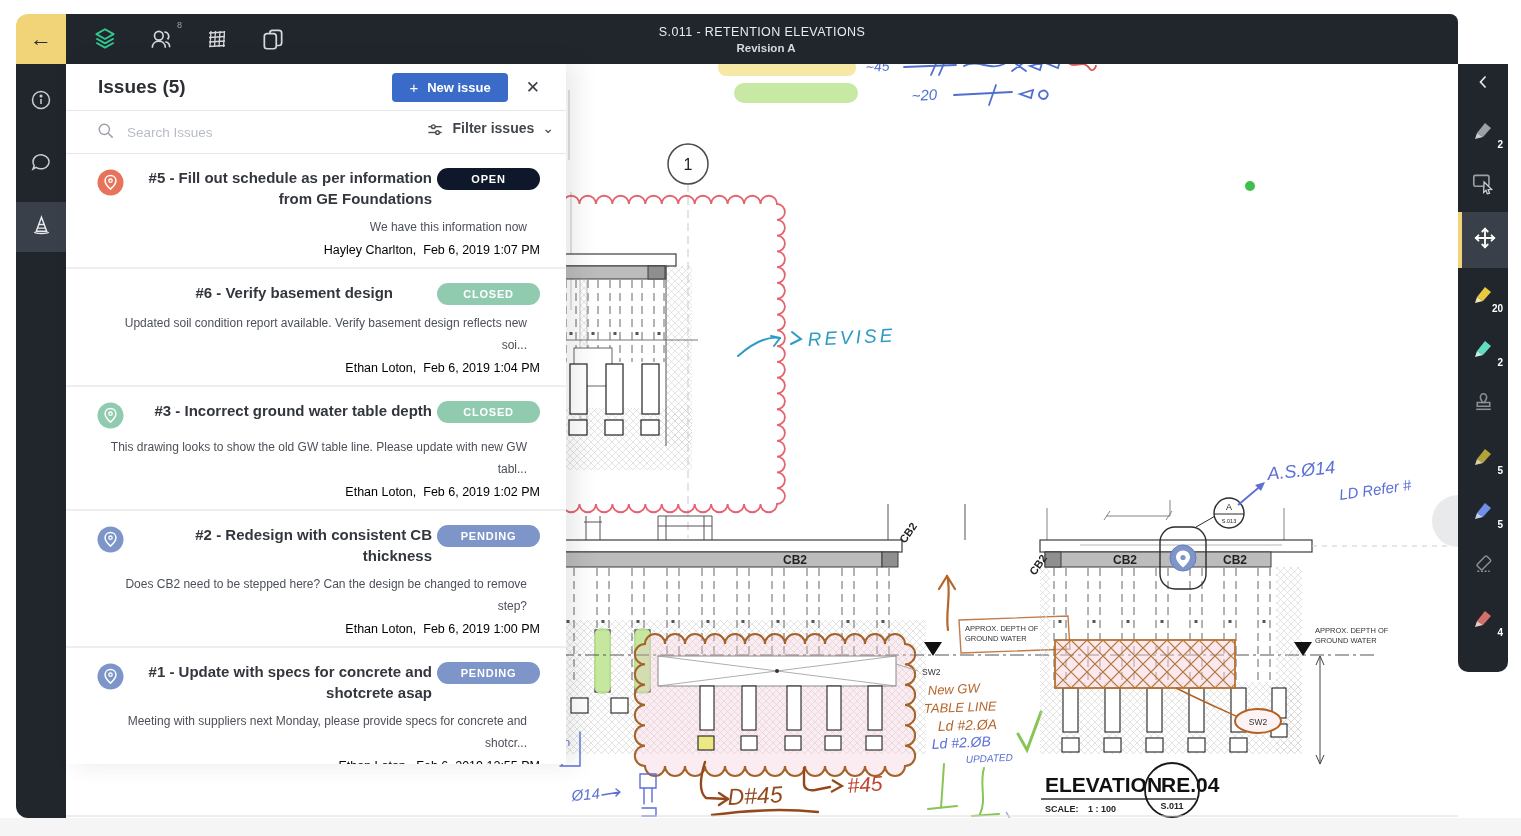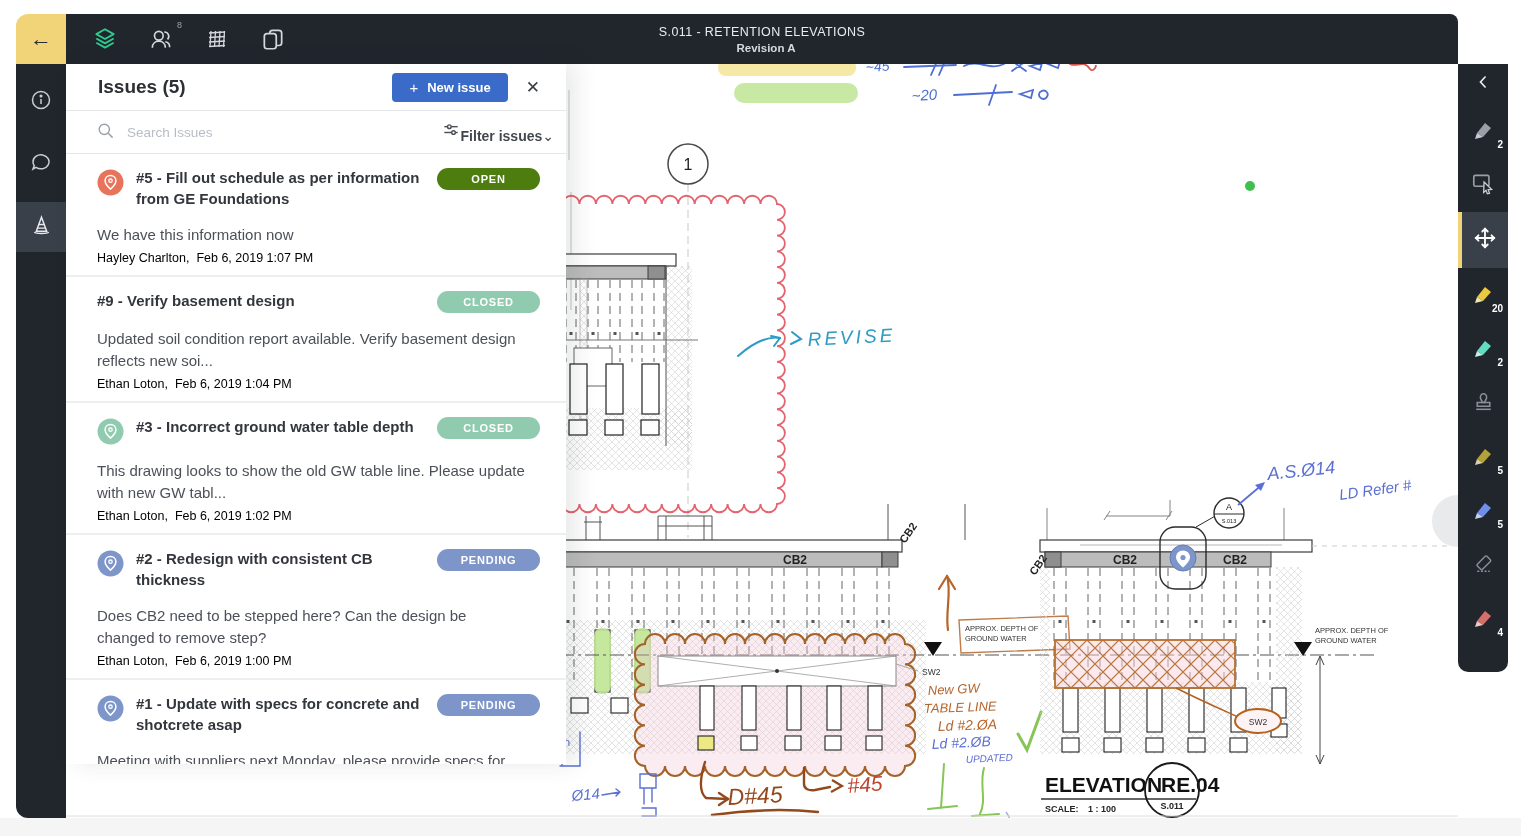--- a/index.html
+++ b/index.html
@@ -34,32 +34,32 @@
   .p-title{font-size:19px;font-weight:bold;color:#2c2f34;flex:1;}
   .new-issue{display:flex;align-items:center;gap:9px;background:#3a6bc9;color:#fff;border:none;
              height:29px;padding:0 17px;border-radius:4px;font-size:13px;font-weight:bold;cursor:pointer;}
   .new-issue .plus{font-size:15px;font-weight:normal;}
   .p-close{margin-left:18px;font-size:17px;color:#3c4046;cursor:pointer;line-height:1;}
   .p-search{display:flex;align-items:center;height:42px;border-top:1px solid #e4e7ea;
             border-bottom:1px solid #e4e7ea;padding:0 12px 0 30px;gap:10px;flex-shrink:0;}
   .p-search input{border:none;outline:none;flex:1;font-size:13.5px;color:#444;
                   font-family:"Liberation Sans",sans-serif;}
   .p-search input::placeholder{color:#b8bdc5;}
-  .filter-w{display:flex;align-items:flex-end;cursor:pointer;}
+  .filter-w{display:flex;align-items:flex-start;gap:8px;cursor:pointer;}
   .filter-lb{font-size:14px;font-weight:bold;color:#42474e;}
   .chev{font-size:14px;color:#42474e;}
-  .issues-list{overflow:hidden;flex:1;}
+  .issues-list{overflow:hidden;flex:1;text-align:right;}
   .issue{border-bottom:2px solid #eceef1;padding:13px 26px 10px 31px;cursor:pointer;}
   .i-head{display:flex;align-items:flex-start;}
   .i-pin{width:27px;height:27px;flex-shrink:0;margin-right:12px;margin-top:2px;}
   .i-title{width:296px;font-size:15px;font-weight:bold;color:#33373d;line-height:21px;}
   .i-badge{margin-left:auto;flex-shrink:0;min-width:103px;height:22px;border-radius:12px;
            color:#fff;font-size:11px;font-weight:bold;letter-spacing:.8px;display:flex;
            align-items:center;justify-content:center;margin-top:1px;}
-  .i-body{font-size:15px;color:#4c5058;line-height:22px;margin-top:15px;max-width:430px;}
+  .i-body{font-size:12px;color:#4c5058;line-height:22px;margin-top:7px;max-width:430px;}
   .i-meta{font-size:12.5px;color:#000000;margin-top:5px;}
   .i-meta .dt{margin-left:7px;}
   
   .handle{position:absolute;left:1432px;top:495px;width:52px;height:52px;border-radius:50%;
           background:#e9eaec;z-index:3;}
   .rtoolbar{position:absolute;left:1458px;top:64px;width:50px;height:608px;background:#21262d;
             border-radius:0 0 10px 10px;z-index:6;display:flex;flex-direction:column;align-items:stretch;}
   .rt-item{position:relative;height:54px;display:flex;align-items:center;justify-content:center;cursor:pointer;}
   .rt-item.small{height:40px;}
   .rt-item.active{background:#3a4049;height:56px;border-left:4px solid #f2d478;}
@@ -531,31 +531,31 @@
       <div class="issue" style="border-top:none;">
         <div class="i-head">
           <span class="i-pin">
             <svg width="27" height="27" viewBox="0 0 27 27">
                 <circle class="pin-bg" cx="13.5" cy="13.5" r="13" fill="#E8735B"></circle>
               <path d="M13.5,6.5 c-3.2,0 -5.4,2.3 -5.4,5.2 c0,3.6 5.4,8.4 5.4,8.4 s5.4,-4.8 5.4,-8.4 c0,-2.9 -2.2,-5.2 -5.4,-5.2 z" fill="none" stroke="#fff" stroke-width="1.5"></path>
               <circle cx="13.5" cy="11.7" r="1.7" fill="none" stroke="#fff" stroke-width="1.3"></circle>
               </svg>
           </span>
           <div class="i-title">#5 - Fill out schedule as per information from GE Foundations</div>
-          <span class="i-badge" style="background: #4d7c0f;">OPEN</span>
+          <span class="i-badge" style="background: #0f172a;">OPEN</span>
         </div>
         <div class="i-body">We have this information now</div>
         <div class="i-meta">
           <span>Hayley Charlton,</span><span class="dt">Feb 6, 2019 1:07 PM</span>
         </div>
       </div>
 
       <div class="issue">
         <div class="i-head">
-          <div class="i-title">#9 - Verify basement design</div>
+          <div class="i-title">#6 - Verify basement design</div>
           <span class="i-badge" style="background: rgb(144, 203, 176);">CLOSED</span>
         </div>
         <div class="i-body">Updated soil condition report available. Verify basement design reflects new soi...</div>
         <div class="i-meta">
           <span>Ethan Loton,</span><span class="dt">Feb 6, 2019 1:04 PM</span>
         </div>
       </div>
 
       <div class="issue">
         <div class="i-head">

